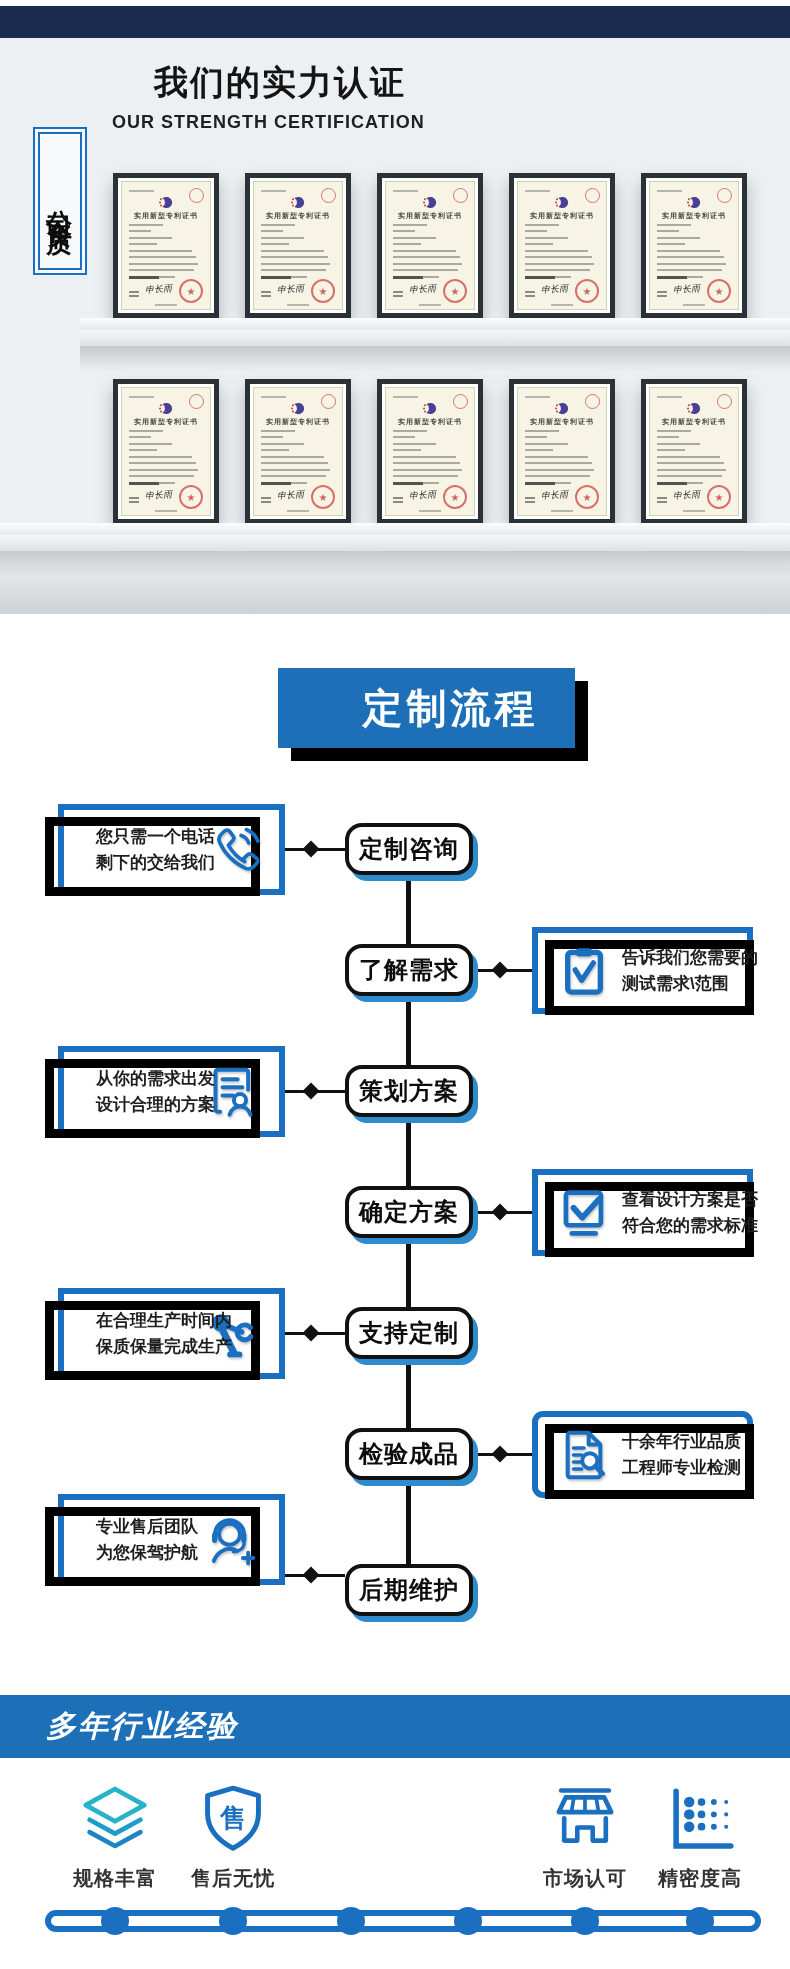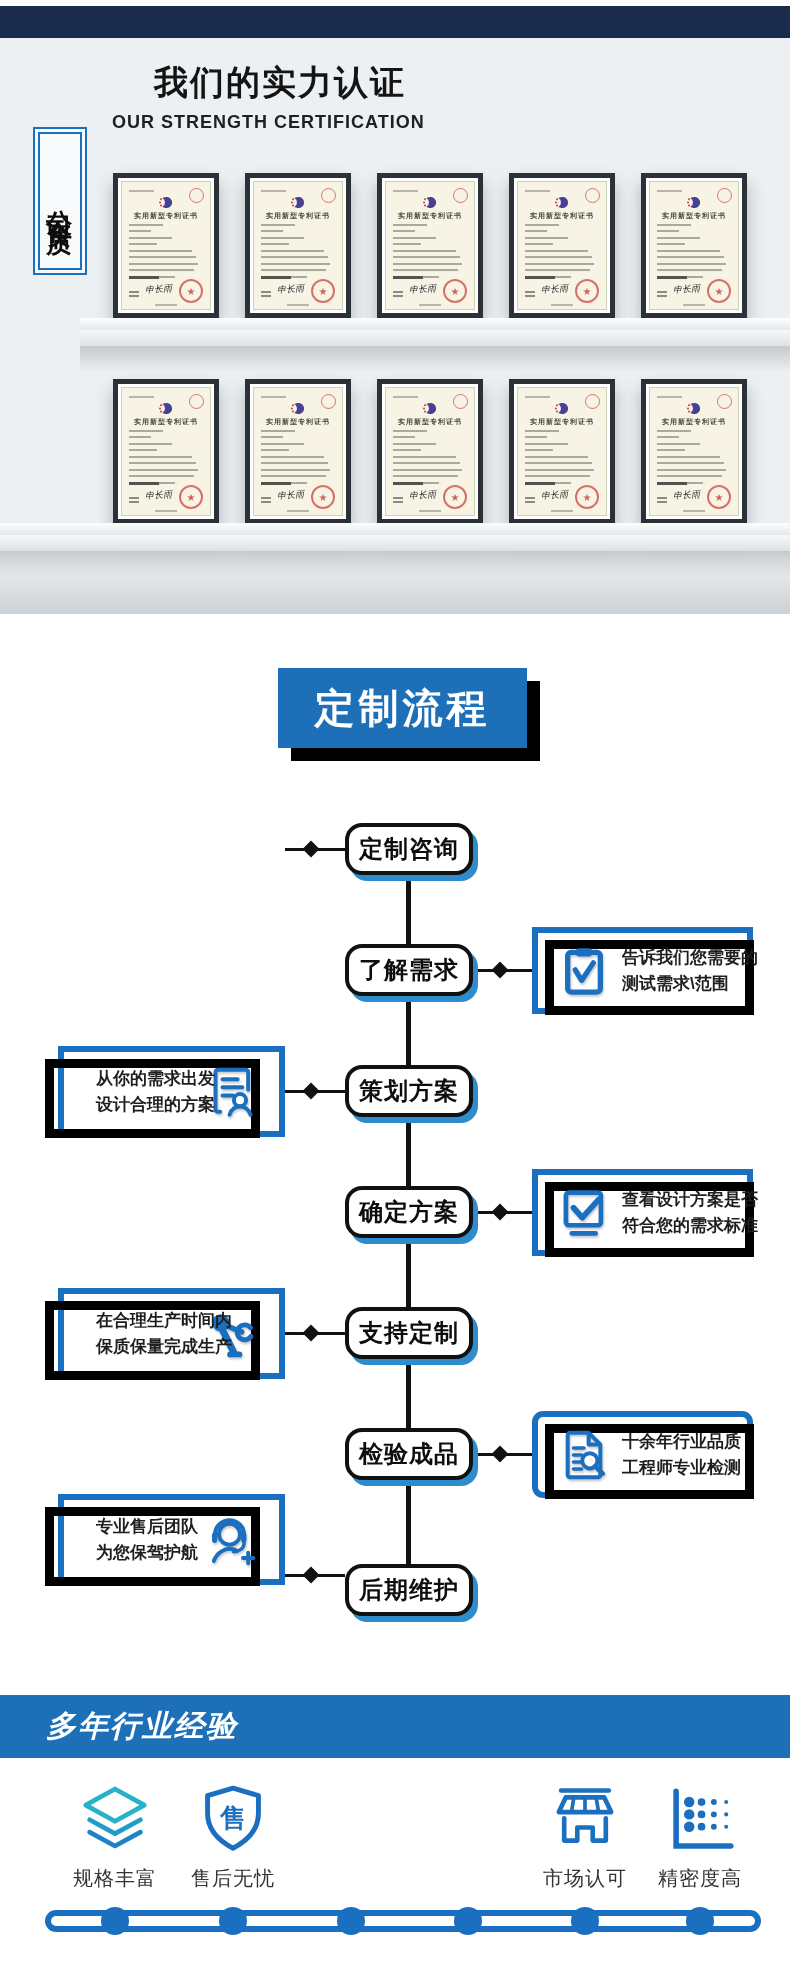--- a/index.html
+++ b/index.html
@@ -42,21 +42,21 @@
 
   .shelf{position:absolute;}
   .ledge{height:12px;background:linear-gradient(#fdfdfd,#e4e8ea);}
   .face{height:16px;background:linear-gradient(#f6f8f9,#dde2e5);}
   .sshadow{height:26px;background:linear-gradient(rgba(90,100,110,.28),rgba(90,100,110,0));}
 
   
   .flow{left:0;top:614px;width:790px;height:1081px;background:#fff;}
   .flow-title{left:278px;top:54px;width:249px;height:80px;background:#1d70b8;color:#fff;
      font-size:40px;font-weight:900;letter-spacing:4px;text-align:center;line-height:80px;
-     box-shadow:13px 13px 0 #000;}
+     box-shadow:13px 13px 0 #000;padding-left:48px;}
   .spine{left:406px;top:235px;width:5px;height:726px;background:#111;}
   .node{left:345px;width:128px;height:52px;background:#fff;border:4px solid #111;border-radius:17px;
      box-sizing:border-box;display:flex;align-items:center;justify-content:center;
      box-shadow:5px 6px 0 #2e8ccd;z-index:2;position:absolute;}
   .node span{font-size:24px;font-weight:900;letter-spacing:1px;color:#0d0d0d;}
   .sbox{position:absolute;background:#fff;border:6px solid #1a6fc0;box-sizing:border-box;z-index:1;}
   .sl{left:58px;width:227px;height:91px;}
   .sr{left:532px;width:221px;height:87px;}
   .sbox::before{content:"";position:absolute;width:100%;height:100%;border:9px solid #000;
      box-sizing:border-box;z-index:-1;}
@@ -78,21 +78,21 @@
   .banner{left:0;top:1695px;width:790px;height:63px;background:#1d70b8;display:flex;align-items:center;
      box-sizing:border-box;padding-left:46px;}
   .b-title{font-size:30px;font-weight:900;font-style:italic;color:#fff;letter-spacing:2px;}
   .b-tag{font-size:17px;font-weight:700;color:#fff;margin-left:10px;margin-top:8px;letter-spacing:1px;}
 
   
   .features{left:0;top:1758px;width:790px;height:211px;background:#fff;}
   .fcol{position:absolute;top:24px;width:114px;text-align:center;}
   .ficon{width:74px;height:74px;margin:0 auto;}
   .ficon svg{width:100%;height:100%;}
-  .flabel{margin-top:9px;font-size:20px;font-weight:400;color:#333;letter-spacing:1px;white-space:nowrap;}
+  .flabel{margin-top:9px;font-size:20px;font-weight:700;color:#333;letter-spacing:1px;white-space:nowrap;}
   .tline{position:absolute;left:45px;top:152px;width:716px;height:22px;border:6px solid #1b6fc0;
      border-radius:14px;box-sizing:border-box;}
   .tdot{position:absolute;top:149px;width:28px;height:28px;border-radius:50%;background:#1b6fc0;}
 </style>
 </head>
 <body>
 
 <div class="abs topbar"></div>
 
 <section class="abs wall">
@@ -410,20 +410,30 @@
     <div class="sshadow"></div>
   </div>
 </section>
 
 <section class="abs flow">
   <div class="abs flow-title">定制流程</div>
   <div class="abs spine"></div>
 
 <div class="node" style="top: 209px;">
       <span>定制咨询</span>
+    </div>
+    <div class="sbox sl" style="top: 190px;">
+      <div class="bicon"><svg viewBox="0 0 48 48">
+          <path d="M32.5 32l3.5-3.5c1.2-1.2 3-1.4 4.3-.4l3.6 2.7c1.5 1.2 1.7 3.4.3 4.8l-2.6 2.6c-1.8 1.8-4.6 2.4-7 1.3-4.8-2.2-9.2-5.2-13-9s-6.8-8.2-9-13c-1.1-2.4-.5-5.2 1.3-7l2.6-2.6c1.4-1.4 3.6-1.2 4.8.3l2.7 3.6c1 1.3.8 3.1-.4 4.3L20.1 20c1.8 3.1 3.7 5.5 6 7.9 2.4 2.3 4.8 4.2 7.9 6z" fill="none" stroke="#1a6fc0" stroke-width="3.2" stroke-linejoin="round"></path>
+          <path d="M31 11.5c3.2 1 5.5 3.3 6.5 6.5M35.5 6.5c4.5 1.8 8 5.3 9.8 9.8" fill="none" stroke="#1a6fc0" stroke-width="3.2" stroke-linecap="round"></path>
+        </svg></div>
+      <div class="blines">
+        <div>您只需一个电话</div>
+        <div>剩下的交给我们</div>
+      </div>
     </div>
     <div class="conn" style="top: 234px; left: 285px; width: 60px;"></div>
     <div class="dia" style="top: 229px; left: 305px;"></div>
     <div class="node" style="top: 330px;">
       <span>了解需求</span>
     </div>
     <div class="sbox sr" style="top: 313px;">
       <div class="bicon"><svg viewBox="0 0 48 48">
           <path d="M30 8h5a3 3 0 0 1 3 3v28a3 3 0 0 1-3 3H13a3 3 0 0 1-3-3V11a3 3 0 0 1 3-3h5" fill="none" stroke="#1a6fc0" stroke-width="4.5" stroke-linecap="round"></path>
           <rect x="17" y="4.5" width="14" height="7" rx="3" fill="#1a6fc0"></rect>

